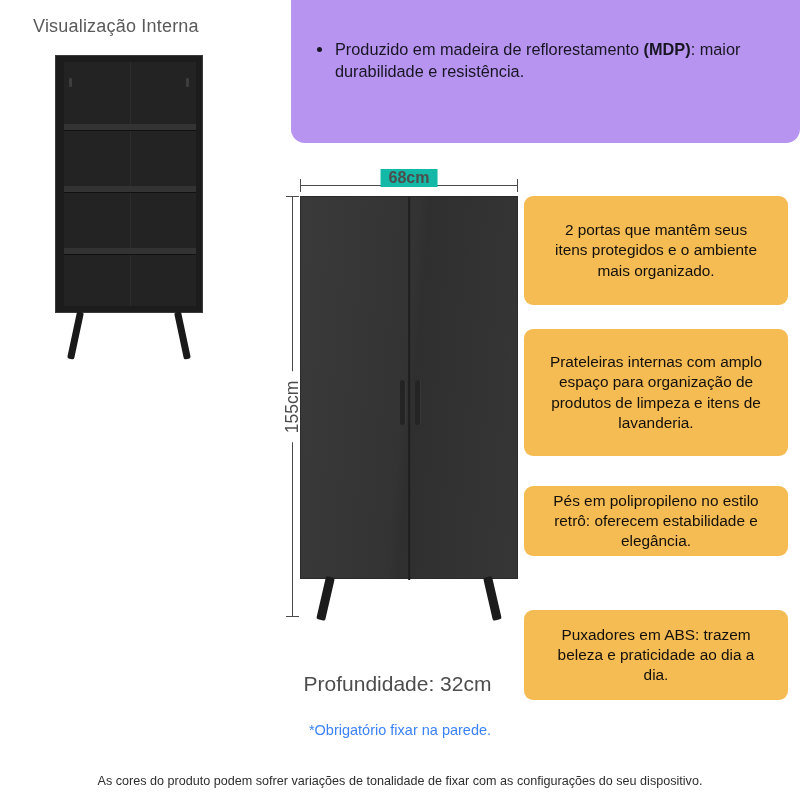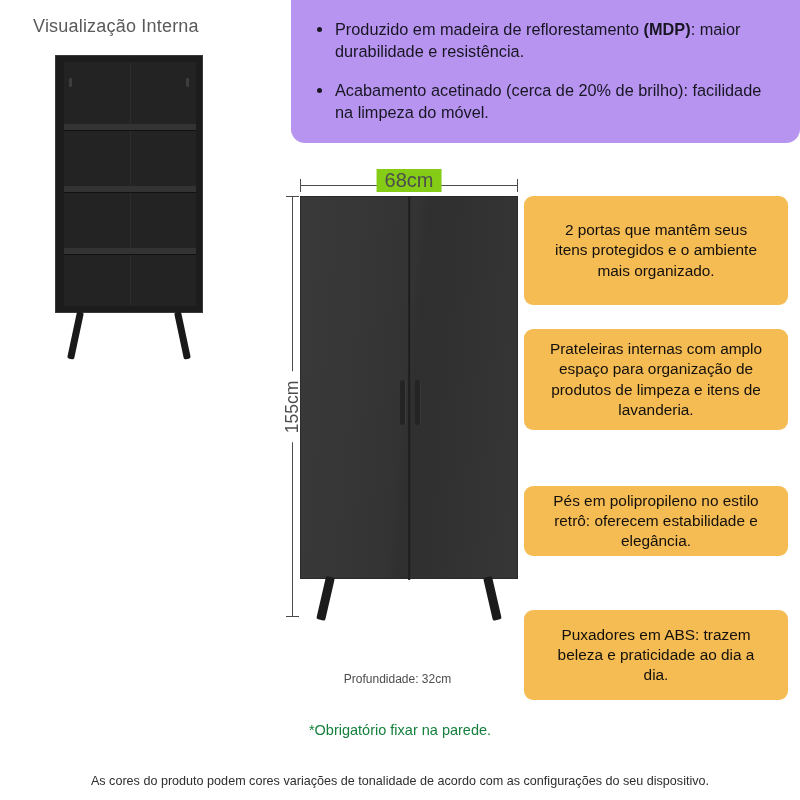--- a/index.html
+++ b/index.html
@@ -89,20 +89,21 @@
     padding: 18px 26px 16px 22px;
   }
   #features-panel ul { list-style: none; }
   #features-panel li {
     position: relative;
     padding-left: 22px;
     font-size: 16.3px;
     line-height: 1.38;
     color: #171622;
     margin-bottom: 16px;
+    margin-top: 20px;
   }
   #features-panel li:last-child { margin-bottom: 0; }
   #features-panel li::before {
     content: "";
     position: absolute;
     left: 4px;
     top: 9px;
     width: 5px;
     height: 5px;
     border-radius: 50%;
@@ -139,25 +140,26 @@
     width: 1.4px; height: 13px;
     background: #4a4a4a;
   }
   .dim-h .cap.l { left: 0; }
   .dim-h .cap.r { right: 0; }
   .dim-h .label {
     position: absolute;
     left: 50%;
     top: -9px;
     transform: translateX(-50%);
-    background: #84cc16;
+    background: #14b8a6;
     padding: 0 8px;
-    font-size: 20px;
+    font-size: 16px;
     color: #4d4d4d;
     white-space: nowrap;
+    font-weight: bold;
   }
 
   
   .dim-v {
     position: absolute;
     left: 5px;
     top: 31px;
     width: 14px;
     height: 421px;
   }
@@ -232,31 +234,31 @@
   .cc-leg.left  { left: 26px;  transform: rotate(13deg);  transform-origin: top center; }
   .cc-leg.right { right: 26px; transform: rotate(-13deg); transform-origin: top center; }
 
   
   #depth-note {
     position: absolute;
     left: 280px;
     top: 672px;
     width: 235px;
     text-align: center;
-    font-size: 12px;
+    font-size: 21px;
     color: #4d4d4d;
   }
   #wall-note {
     position: absolute;
     left: 0;
     top: 722px;
     width: 800px;
     text-align: center;
     font-size: 14.5px;
-    color: #15803d;
+    color: #3b82f6;
   }
   #disclaimer {
     position: absolute;
     left: 0;
     top: 774px;
     width: 800px;
     text-align: center;
     font-size: 12.6px;
     color: #2e2e2e;
   }
@@ -271,21 +273,21 @@
     color: #14100c;
     font-size: 15.4px;
     line-height: 1.3;
     text-align: center;
     display: flex;
     align-items: center;
     justify-content: flex-start;
     padding: 10px 24px;
   }
   #callout-0 { top: 196px; height: 109px; }
-  #callout-1 { top: 329px; height: 101px; }
+  #callout-1 { top: 329px; height: 127px; }
   #callout-2 { top: 486px; height:  70px; }
   #callout-3 { top: 610px; height:  90px; }
 </style>
 </head>
 <body>
 
 <div id="internal-view-title">Visualização Interna</div>
 
 <div id="internal-cabinet">
   <div class="ic-body">
@@ -299,23 +301,20 @@
   </div>
   <div class="ic-leg left"></div>
   <div class="ic-leg right"></div>
 </div>
 
 <div id="features-panel">
   <ul>
     <li>
       <span>Produzido em madeira de reflorestamento </span><b>(MDP)</b><span>: maior durabilidade e resistência.</span>
     </li>
-    <li>
-      <span>Acabamento acetinado (cerca de 20% de brilho): facilidade na limpeza do móvel.</span>
-    </li>
   </ul>
 </div>
 
 <div id="product-figure">
 
   <div class="dim-h">
     <div class="line"></div>
     <div class="cap l"></div>
     <div class="cap r"></div>
     <div class="label">68cm</div>
@@ -334,21 +333,21 @@
       <div class="cc-handle left"></div>
       <div class="cc-handle right"></div>
     </div>
     <div class="cc-leg left"></div>
     <div class="cc-leg right"></div>
   </div>
 </div>
 
 <div id="depth-note">Profundidade: 32cm</div>
 <div id="wall-note">*Obrigatório fixar na parede.</div>
-<div id="disclaimer">As cores do produto podem cores variações de tonalidade de acordo com as configurações do seu dispositivo.</div>
+<div id="disclaimer">As cores do produto podem sofrer variações de tonalidade de fixar com as configurações do seu dispositivo.</div>
 
 <div class="callout" id="callout-0">
   <span>2 portas que mantêm seus itens protegidos e o ambiente mais organizado.</span>
 </div>
 <div class="callout" id="callout-1">
   <span>Prateleiras internas com amplo espaço para organização de produtos de limpeza e itens de lavanderia.</span>
 </div>
 <div class="callout" id="callout-2">
   <span>Pés em polipropileno no estilo retrô: oferecem estabilidade e elegância.</span>
 </div>

